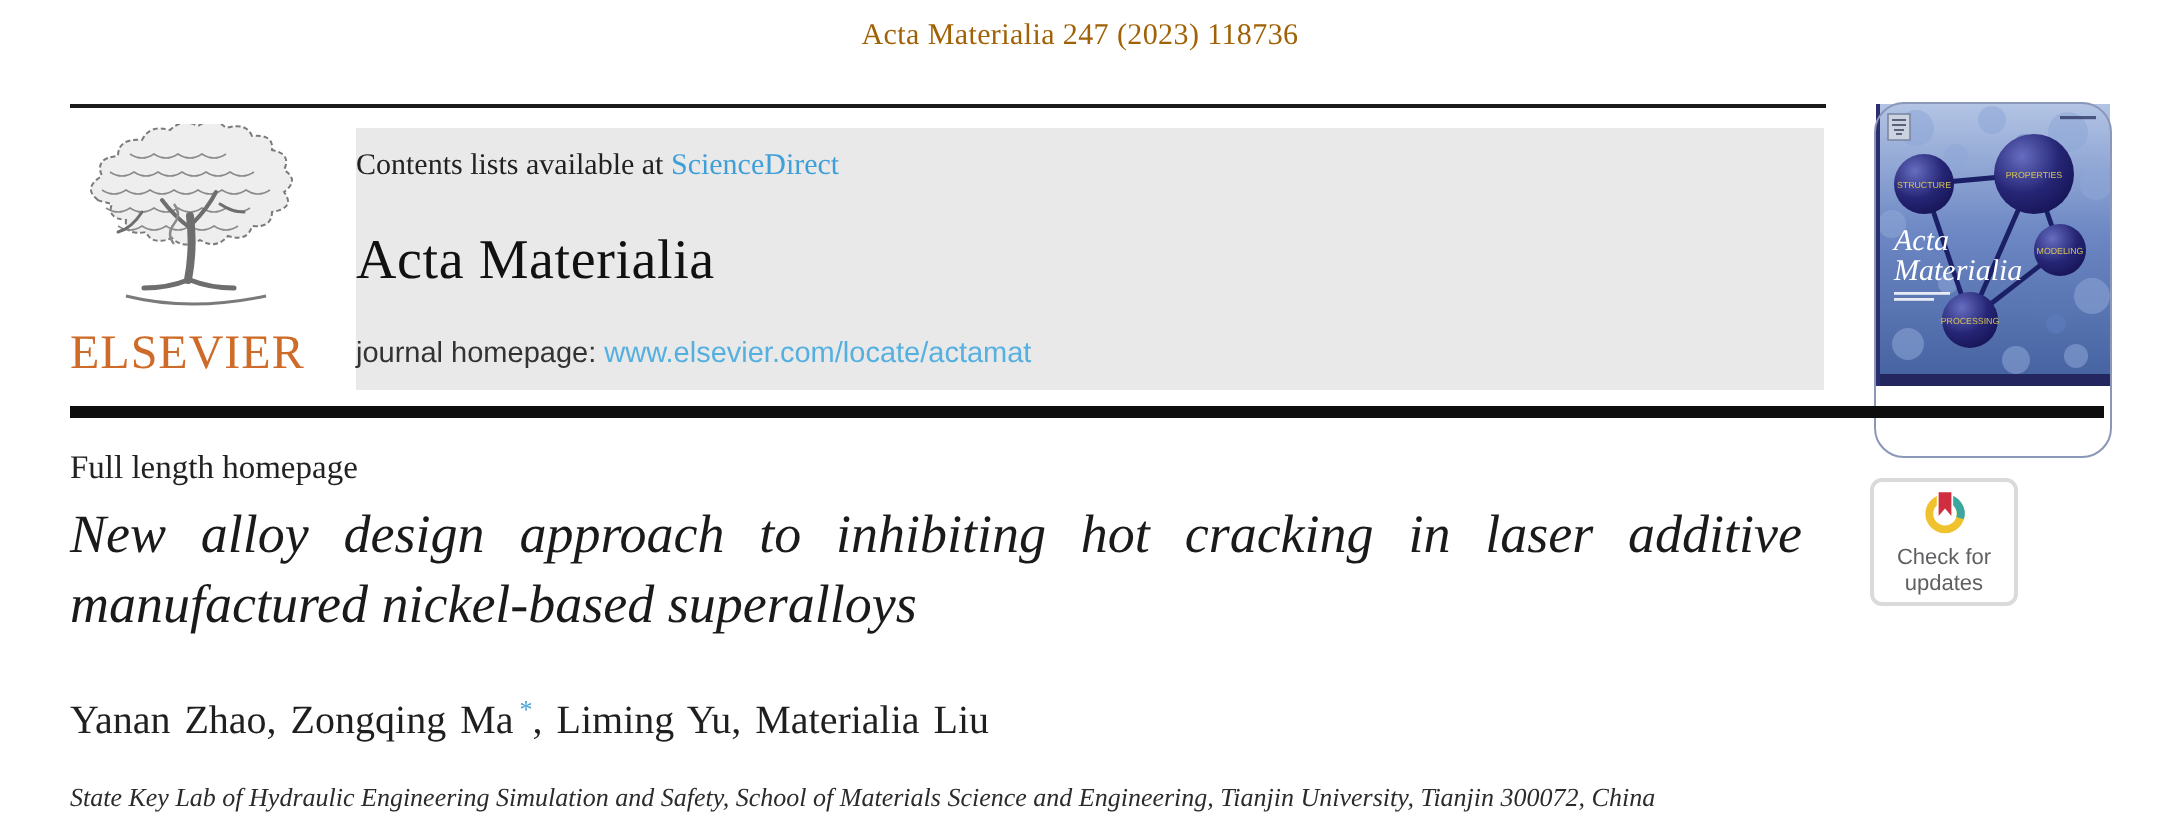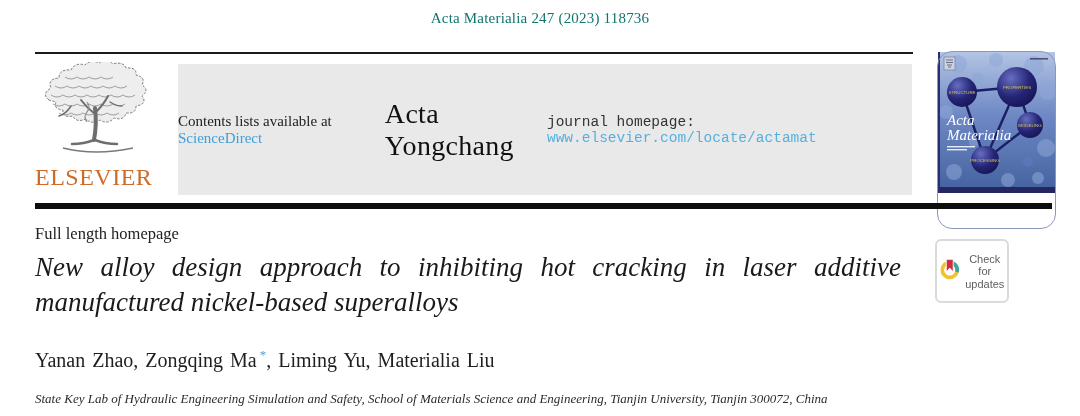--- a/index.html
+++ b/index.html
@@ -11,21 +11,21 @@
     height: 416px;
     background: #ffffff;
     overflow: hidden;
   }
   
   .citation {
     position: absolute;
     top: 10px; left: 0; width: 100%;
     text-align: center;
     font-size: 15px;
-    color: #0f766e;
+    color: #a16207;
     letter-spacing: 0.2px;
   }
   .rule-thin {
     position: absolute;
     left: 35px; top: 52px;
     width: 878px; height: 2px;
     background: #1a1a1a;
   }
   .rule-thick {
     position: absolute;
@@ -46,34 +46,33 @@
     color: #cf6b28;
     letter-spacing: 0.5px;
     margin-top: 2px;
   }
   
   .masthead {
     position: absolute;
     left: 178px; top: 64px;
     width: 734px; height: 131px;
     background: #e9e9e9;
-    display: flex; flex-direction: row;
+    display: flex; flex-direction: column;
     justify-content: space-between;
-    align-items: center;
     padding: 11px 0 10px 0;
   }
   .contents-line { font-size: 15px; color: #222222; }
   .contents-line .sd-link { color: #3f9fd8; cursor: pointer; }
   .masthead-title {
     font-size: 28px;
     color: #111111;
     letter-spacing: 0.3px;
   }
   .homepage-line {
-    font-family: Liberation Mono, monospace;
+    font-family: Liberation Sans, sans-serif;
     font-size: 14.5px;
     color: #333333;
   }
   .homepage-line .hp-link { color: #55b0e0; cursor: pointer; }
   
   .cover {
     position: absolute;
     left: 938px; top: 52px;
     width: 117px; height: 176px;
     outline: 1px solid #8a97b8;
@@ -116,21 +115,21 @@
     color: #2b2b2b;
   }
   
   .check-badge {
     position: absolute;
     left: 935px; top: 239px;
     width: 74px; height: 64px;
     background: #ffffff;
     border: 2px solid #dadada;
     border-radius: 6px;
-    display: flex; flex-direction: row;
+    display: flex; flex-direction: column;
     align-items: center; justify-content: center;
     cursor: pointer;
   }
   .check-badge-text {
     font-family: "Liberation Sans", sans-serif;
     font-size: 11px;
     line-height: 1.12;
     color: #5f6062;
     text-align: center;
     margin-top: 1px;
@@ -174,21 +173,21 @@
 
       <path d="M52,40 q4,5 0,10 q-4,5 0,10" fill="none" stroke="#8a8a8a" stroke-width="1.2"></path>
     </svg>
     <div class="elsevier-name">ELSEVIER</div>
   </div>
 
   <div class="masthead">
     <div class="contents-line">
       <span>Contents lists available at </span><span class="sd-link">ScienceDirect</span>
     </div>
-    <div class="masthead-title">Acta Yongchang</div>
+    <div class="masthead-title">Acta Materialia</div>
     <div class="homepage-line">
       <span>journal homepage: </span><span class="hp-link">www.elsevier.com/locate/actamat</span>
     </div>
   </div>
 
   <div class="cover">
     <svg width="117" height="141" viewBox="0 0 117 141">
       <defs>
         <linearGradient id="coverbg" x1="0" y1="0" x2="0" y2="1">
           <stop offset="0" stop-color="#b3c4e4"></stop>

